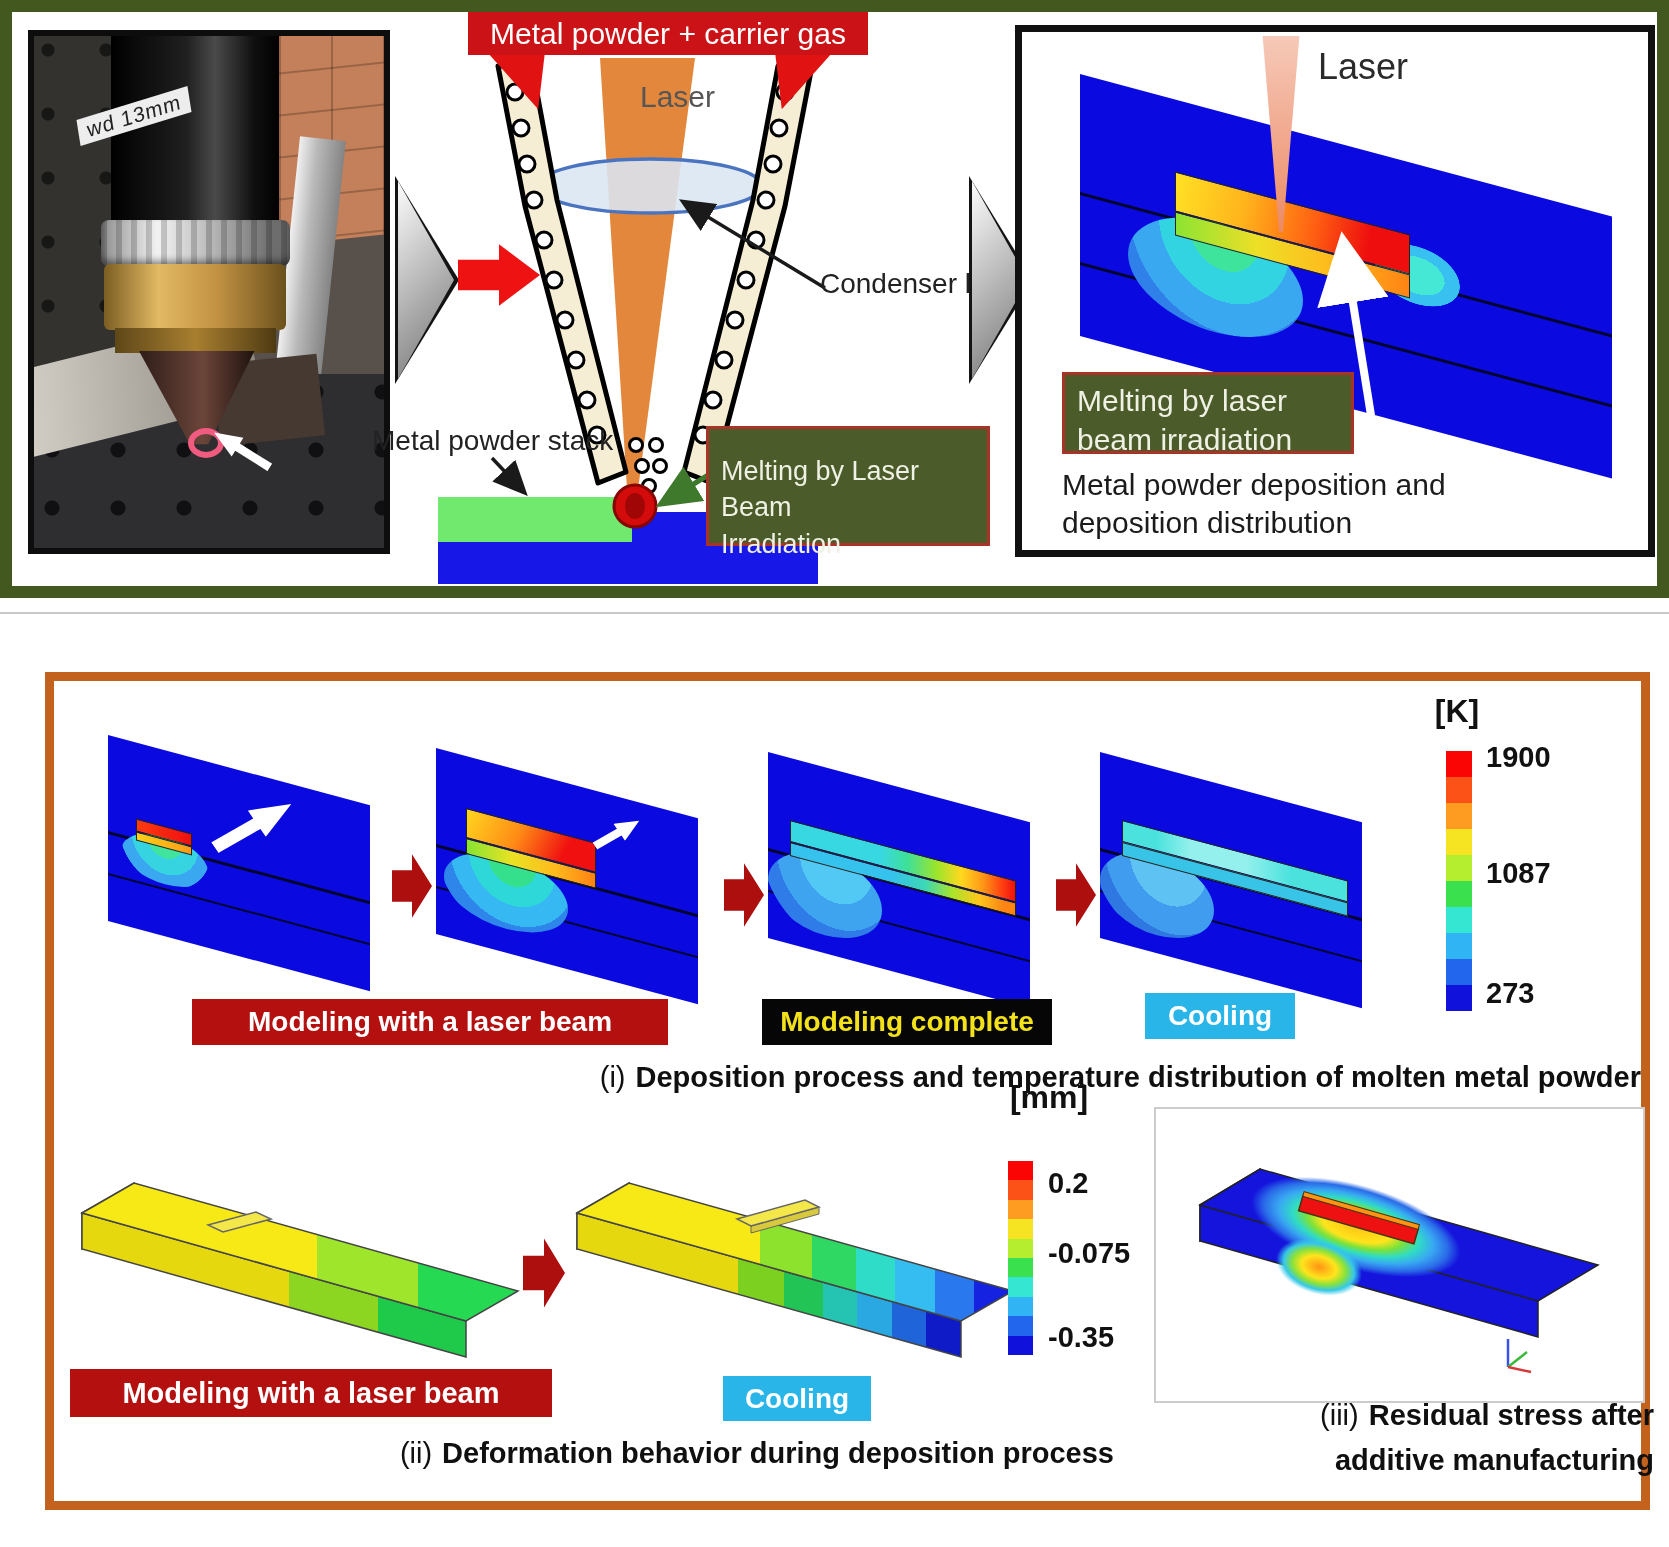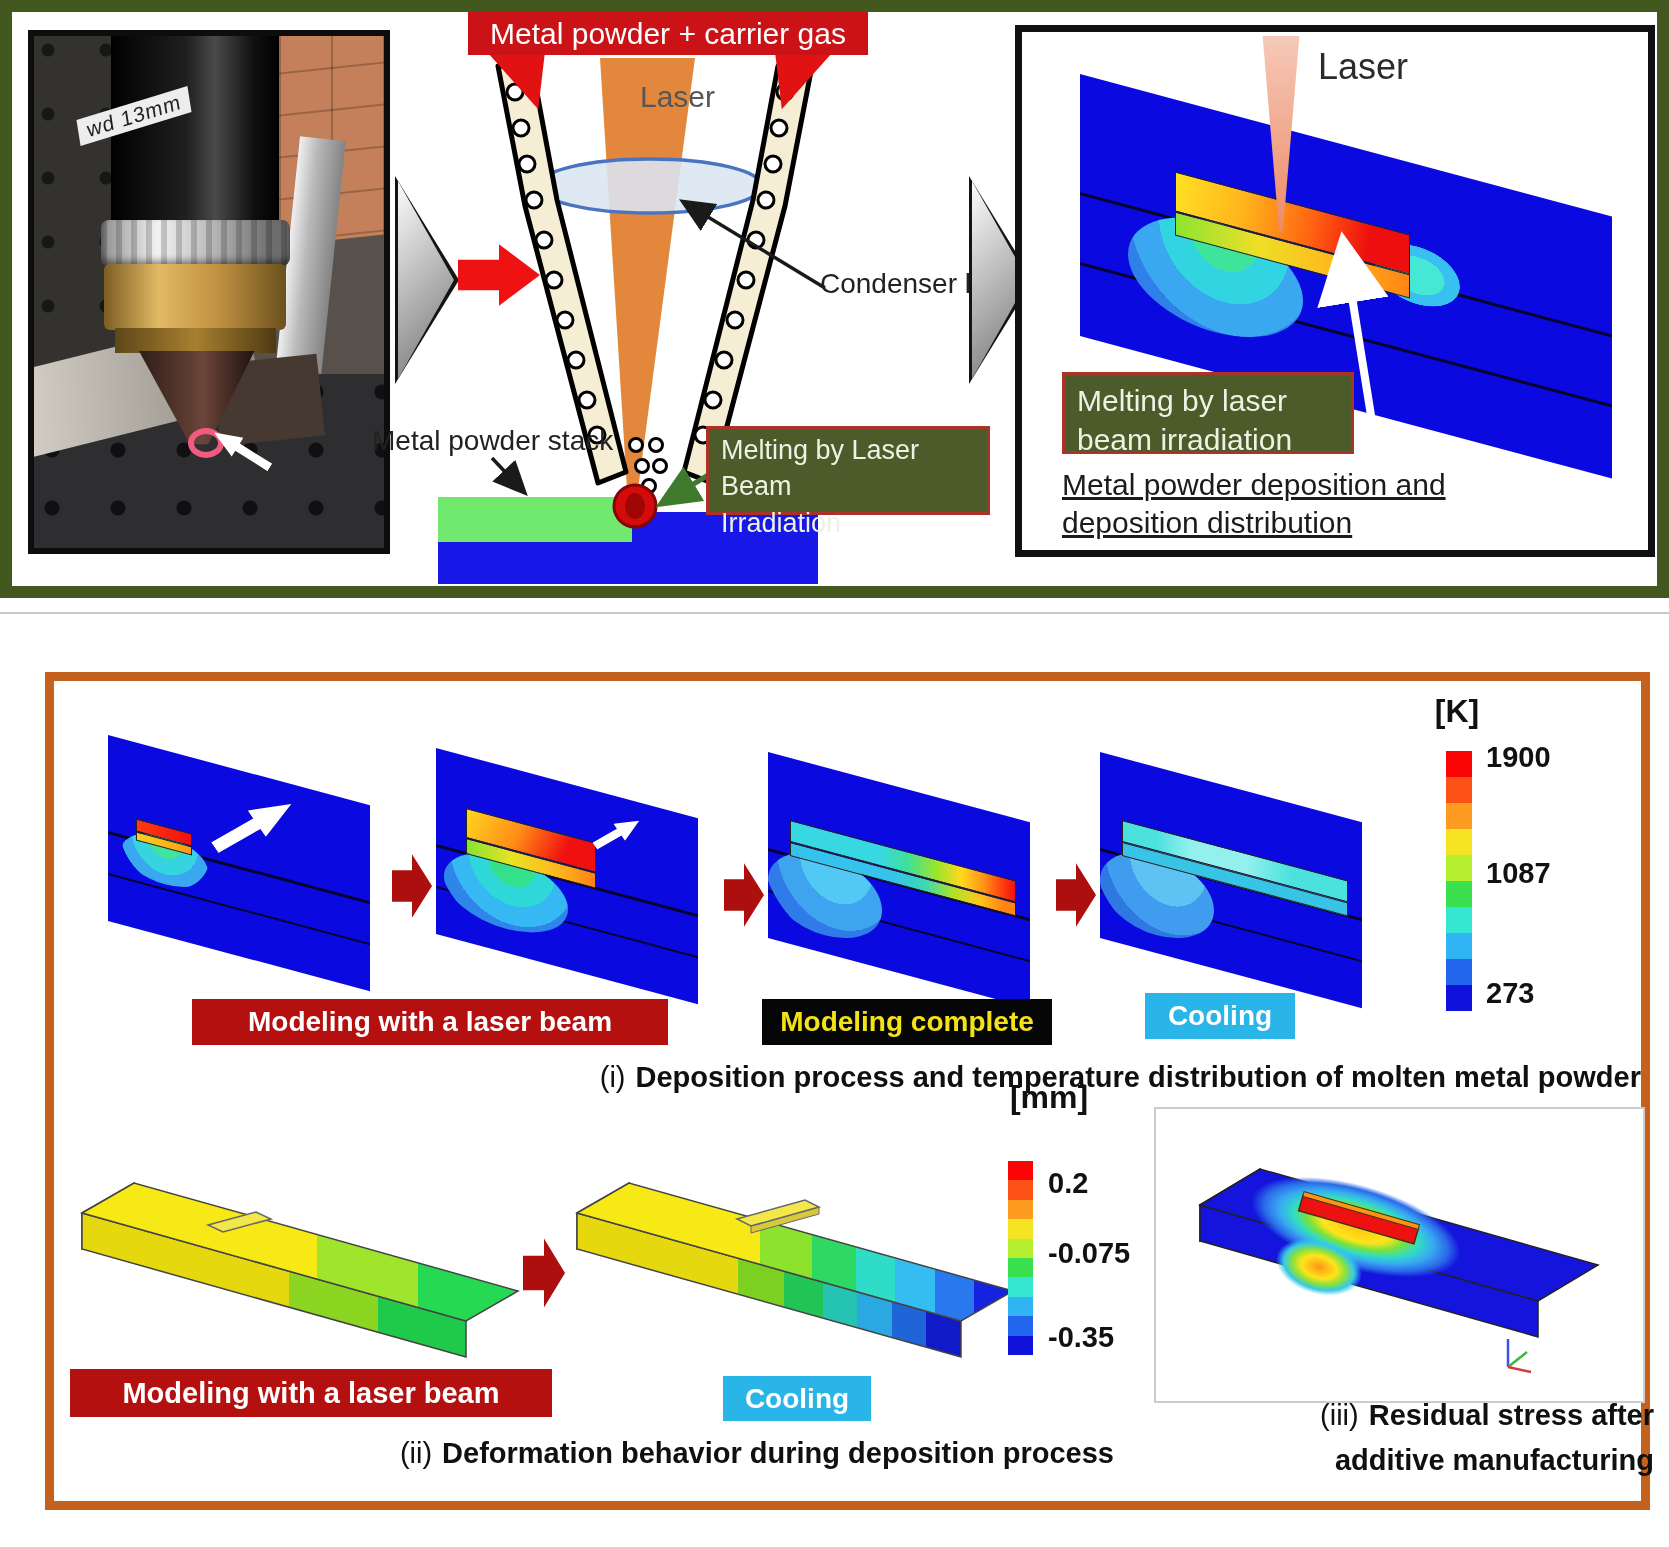--- a/index.html
+++ b/index.html
@@ -164,21 +164,21 @@
     <line x1="448" y1="58" x2="436" y2="96" stroke="#e01212" stroke-width="7" marker-end="url(#mR)"></line>
     <line x1="475" y1="288" x2="335" y2="203" stroke="#1a1a1a" stroke-width="3.5" marker-end="url(#mB)"></line>
     <line x1="142" y1="458" x2="173" y2="491" stroke="#1a1a1a" stroke-width="3.5" marker-end="url(#mB)"></line>
     <line x1="360" y1="474" x2="314" y2="502" stroke="#3f7a2c" stroke-width="5" marker-end="url(#mG)"></line>
   </svg>
 
   <div class="abs sch-banner">Metal powder + carrier gas</div>
   <div class="abs lbl-gray" style="left:640px;top:80px;">Laser</div>
   <div class="abs lbl" style="left:820px;top:268px;">Condenser lens</div>
   <div class="abs lbl" style="left:372px;top:425px;">Metal powder stack</div>
-  <div class="abs melt-box" style="left:706px;top:426px;width:284px;height:89px;padding:3px 12px;font-size:27px;line-height:1.35;">
+  <div class="abs melt-box" style="left:706px;top:426px;width:284px;height:120px;padding:24px 12px;font-size:27px;line-height:1.35;">
     <div>Melting by Laser Beam</div>
     <div>Irradiation</div>
   </div>
 
   <div class="abs tri-back" style="left:969px;top:176px;width:64px;height:208px;"></div>
   <div class="abs tri" style="left:972px;top:181px;width:56px;height:198px;"></div>
 
   <div class="abs sim-box">
     <div class="abs plate" style="left:58px;top:42px;width:532px;height:262px;">
       <div class="seam" style="top:118px;height:3px;"></div>
@@ -195,21 +195,21 @@
           <marker id="mW" markerWidth="9" markerHeight="9" refX="7" refY="4.5" orient="auto">
             <path d="M0,0 L9,4.5 L0,9 Z" fill="#fff"></path>
           </marker>
         </defs>
       <line x1="352" y1="402" x2="322" y2="215" stroke="#fff" stroke-width="8" marker-end="url(#mW)"></line>
     </svg>
     <div class="abs melt-box" style="left:40px;top:340px;width:292px;height:82px;padding:6px 12px;font-size:30px;line-height:1.3;">
       <div>Melting by laser</div>
       <div>beam irradiation</div>
     </div>
-    <div class="abs" style="left:40px;top:434px;font-size:30px;color:#1b1b1b;line-height:1.25;text-decoration:underline;">
+    <div class="abs" style="left:40px;top:434px;font-size:30px;color:#1b1b1b;line-height:1.25;">
       <div>Metal powder deposition and</div>
       <div>deposition distribution</div>
     </div>
   </div>
 
   <div class="abs orange-frame">
 
     <div class="mini-plate" style="left:54px;top:54px;">
       <div class="seam" style="top:96px;height:2.5px;"></div>
       <div class="seam" style="top:138px;height:2px;"></div>

